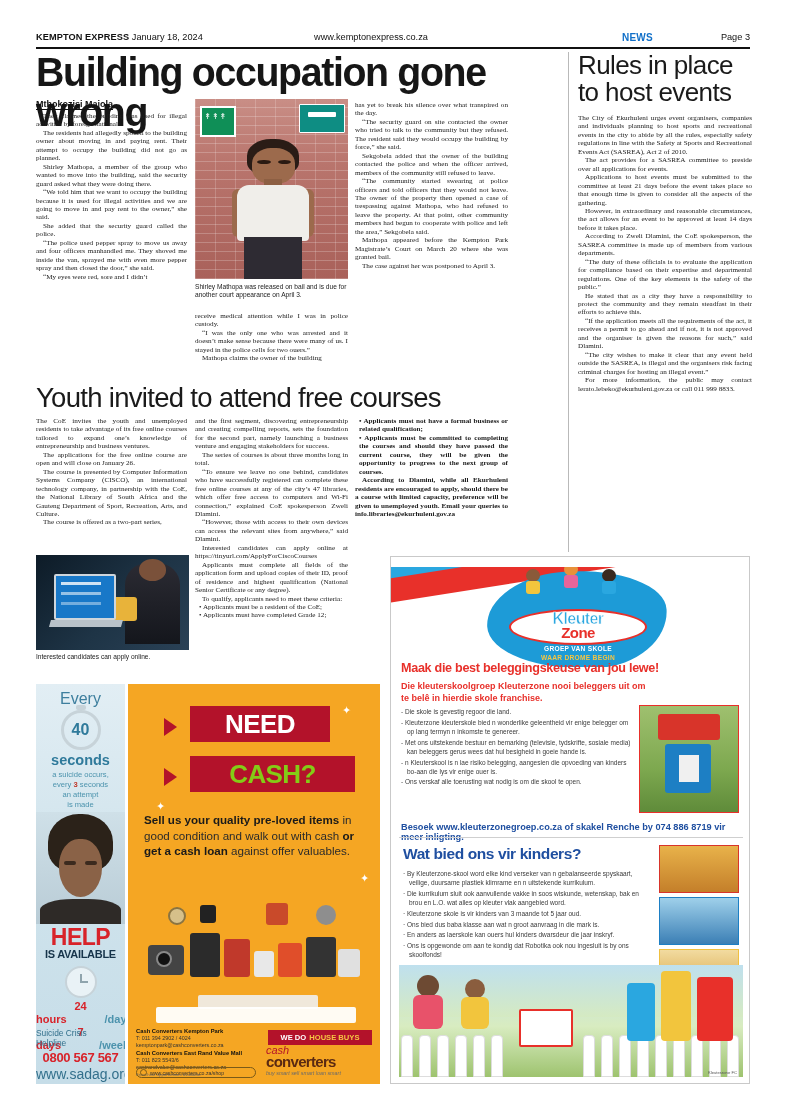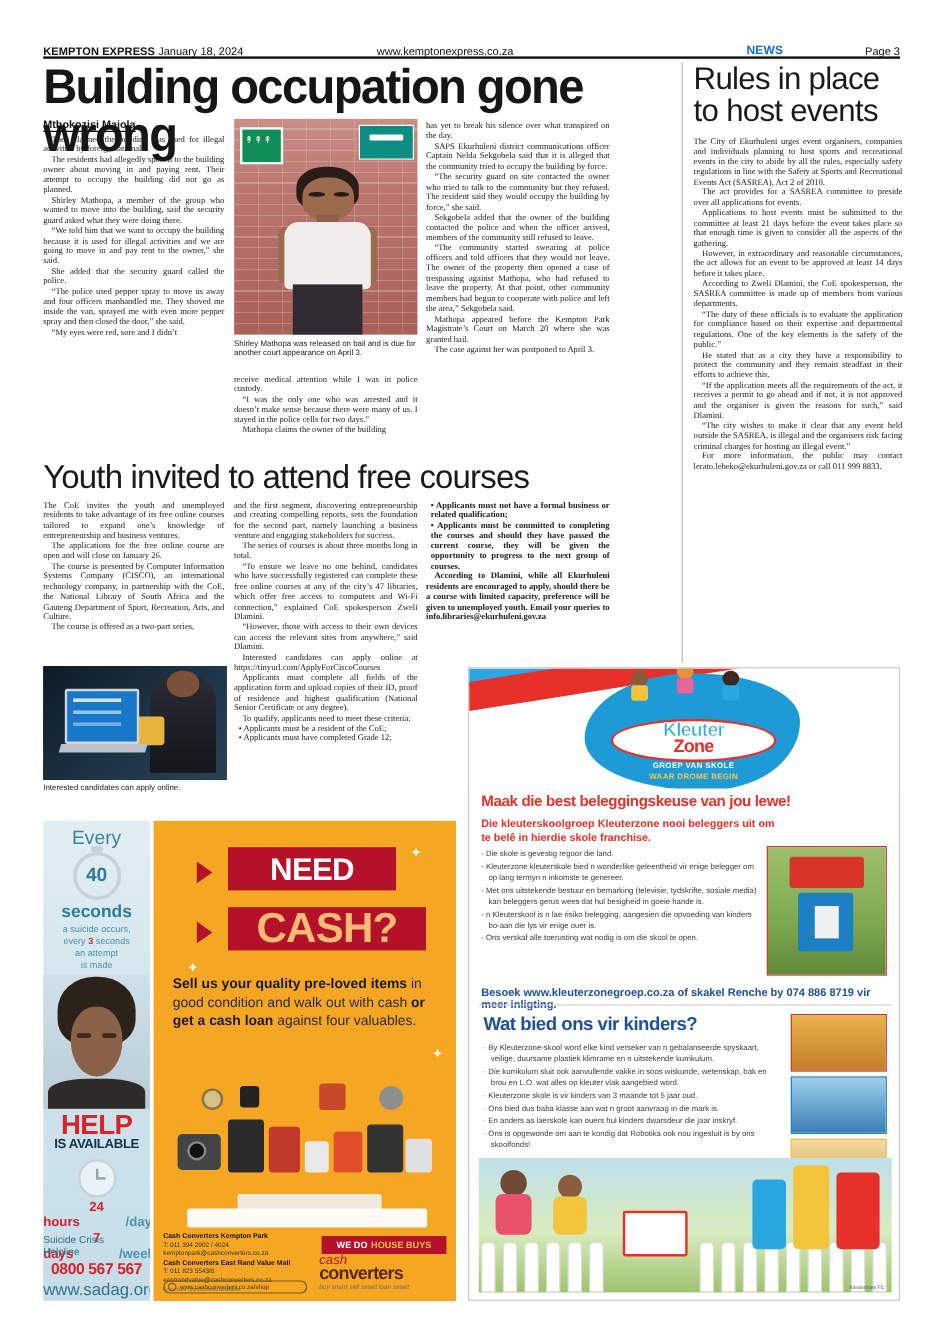--- a/index.html
+++ b/index.html
@@ -9,21 +9,21 @@
     background:#ffffff;
     font-family:"Liberation Serif", serif;
     color:#1b1b1b;
     overflow:hidden;
   }
   .page { position:relative; width:786px; height:1113px; padding:0; }
 
   
   .masthead {
     position:absolute; left:36px; top:26px; width:714px; height:22px;
-    display:flex; align-items:flex-end;
+    display:flex; align-items:center;
     font-family:"Liberation Sans", sans-serif;
     font-size:9.2px; color:#111;
   }
   .mh-left { flex:0 0 auto; }
   .mh-left b { font-weight:700; letter-spacing:.1px; }
   .mh-center { position:absolute; left:278px; }
   .mh-news { position:absolute; left:586px; color:#1170c9; font-weight:700; font-size:10px; letter-spacing:.2px; }
   .mh-page { position:absolute; right:0; }
   .mh-rule { position:absolute; left:36px; top:47px; width:714px; height:1.6px; background:#111; }
 
@@ -150,21 +150,21 @@
     font-family:"Liberation Sans",sans-serif; font-size:14px; color:#33708c;}
 
   
   #ad-cash{ position:absolute; left:128px; top:684px; width:252px; height:400px;
      background:#f5a623; overflow:hidden; }
   .cc-need{ position:absolute; left:62px; top:22px; width:140px; height:36px; background:#b3122a;
      display:flex; align-items:center; justify-content:center; }
   .cc-need span{ font-family:"Liberation Sans",sans-serif; font-weight:700; font-size:26px; color:#fff; letter-spacing:-.6px;}
   .cc-cash{ position:absolute; left:62px; top:72px; width:165px; height:36px; background:#b3122a;
      display:flex; align-items:center; justify-content:center; }
-  .cc-cash span{ font-family:"Liberation Sans",sans-serif; font-weight:700; font-size:35px; color:#fdba74; letter-spacing:-.6px;}
+  .cc-cash span{ font-family:"Liberation Sans",sans-serif; font-weight:700; font-size:26px; color:#84cc16; letter-spacing:-.6px;}
   .cc-tri{ position:absolute; left:36px; top:34px; width:0; height:0;
      border-top:9px solid transparent; border-bottom:9px solid transparent; border-left:13px solid #b3122a;}
   .cc-tri2{ position:absolute; left:36px; top:84px; width:0; height:0;
      border-top:9px solid transparent; border-bottom:9px solid transparent; border-left:13px solid #b3122a;}
   .cc-star{position:absolute;color:#fff;font-size:11px;}
   .cc-sell{ position:absolute; left:16px; top:128px; width:222px;
      font-family:"Liberation Sans",sans-serif; font-size:11.6px; line-height:15.5px; color:#2b2b2b; }
   .cc-sell b{ color:#1a1a1a; }
   .cc-items{ position:absolute; left:10px; top:215px; width:232px; height:130px; }
   .it{position:absolute;border-radius:2px;}
@@ -184,21 +184,21 @@
   .cc-house .y{color:#f5c542;margin-left:3px;}
   .cc-logo{ position:absolute; right:10px; top:20px; width:104px;
      font-family:"Liberation Sans",sans-serif; color:#b3122a; }
   .cc-logo .c1{ font-size:11px; font-style:italic; line-height:9px;}
   .cc-logo .c2{ font-size:15px; font-weight:700; letter-spacing:-.7px; line-height:14px; color:#5a2a12;}
   .cc-logo .c3{ font-size:5.4px; font-style:italic; color:#6a6a6a; margin-top:1px;}
 
   
   #ad-kz{ position:absolute; left:390px; top:556px; width:360px; height:528px;
      background:#ffffff; border:1px solid #c9c9c9; overflow:hidden; }
-  .kz-band{ position:absolute; left:0; top:0; width:360px; height:100px; overflow:hidden; background:#fff; }
+  .kz-band{ position:absolute; left:0; top:10px; width:360px; height:100px; overflow:hidden; background:#fff; }
   .kz-red{ position:absolute; left:-60px; top:-6px; width:340px; height:24px; background:#e8302a; transform:rotate(-9deg); }
   .kz-blue{ position:absolute; left:-60px; top:-28px; width:340px; height:26px; background:#2aa7e0; transform:rotate(-9deg); }
   .kz-splat{ position:absolute; left:96px; top:4px; width:180px; height:98px; }
   .kz-splatbg{ position:absolute; inset:0; background:#1d9bd7;
      border-radius:46% 54% 40% 60% / 52% 44% 56% 48%; transform:rotate(-3deg); }
   .kz-oval{ position:absolute; left:22px; top:38px; width:138px; height:36px; background:#fff;
      border:2px solid #e8302a; border-radius:50%; }
   .kz-name{ position:absolute; left:26px; top:40px; width:130px; text-align:center;
      font-family:"Liberation Sans",sans-serif; font-weight:700; letter-spacing:-.6px; }
   .kz-name .k1{ display:block; font-size:16px; color:#2aa7e0; line-height:15px; -webkit-text-stroke:.6px #fff;}
@@ -280,27 +280,26 @@
       <div class="p-arm l"></div>
       <div class="p-arm r"></div>
       <div class="p-top"></div>
       <div class="p-pants"></div>
     </div>
   </div>
   <div class="cap" id="cap-mathopa" style="left:195px; top:283px; width:153px;">Shirley Mathopa was released on bail and is due for another court appearance on April 3.</div>
 
   <div class="col" id="m-c2" style="left:195px; top:312px; width:153px; height:70px;">
       <p class="noind">receive medical attention while I was in police custody.</p>
-      <p>“I was the only one who was arrested and it doesn’t make sense because there were many of us. I stayed in the police cells for two days.”</p>
+      <p>“I was the only one who was arrested and it doesn’t make sense because there were many of us. I stayed in the police cells for two ouers.”</p>
       <p>Mathopa claims the owner of the building</p>
     </div>
 
   <div class="col" id="m-c3" style="left:355px; top:101px; width:153px; height:282px;">
       <p class="noind">has yet to break his silence over what transpired on the day.</p>
-      <p>SAPS Ekurhuleni district communications officer Captain Nelda Sekgobela said that it is alleged that the community tried to occupy the building by force.</p>
       <p>“The security guard on site contacted the owner who tried to talk to the community but they refused. The resident said they would occupy the building by force,” she said.</p>
       <p>Sekgobela added that the owner of the building contacted the police and when the officer arrived, members of the community still refused to leave.</p>
       <p>“The community started swearing at police officers and told officers that they would not leave. The owner of the property then opened a case of trespassing against Mathopa, who had refused to leave the property. At that point, other community members had begun to cooperate with police and left the area,” Sekgobela said.</p>
       <p>Mathopa appeared before the Kempton Park Magistrate’s Court on March 20 where she was granted bail.</p>
       <p>The case against her was postponed to April 3.</p>
     </div>
 
   <div class="hl-right">Rules in place to host events</div>
   <div class="col" id="r-c1" style="left:578px; top:114px; width:174px; height:430px;">
       <p class="noind">The City of Ekurhuleni urges event organisers, companies and individuals planning to host sports and recreational events in the city to abide by all the rules, especially safety regulations in line with the Safety at Sports and Recreational Events Act (SASREA), Act 2 of 2010.</p>
@@ -391,21 +390,21 @@
     <div class="cc-need">
       <span>NEED</span>
     </div>
     <div class="cc-cash">
       <span>CASH?</span>
     </div>
     <div class="cc-sell">
       <b>Sell us your quality pre-loved items</b>
       <span>in good condition and walk out with</span>
       <span>cash </span><b>or get a cash loan</b><span> against</span>
-      <span>four valuables.</span>
+      <span>offer valuables.</span>
     </div>
     <div class="cc-items">
       <div class="cc-plinth2"></div>
       <div class="cc-plinth"></div>
       <div class="it" style="left:10px;top:46px;width:36px;height:30px;background:#444;border-radius:4px;"></div>
       <div class="it" style="left:18px;top:52px;width:16px;height:16px;background:#111;border-radius:50%;border:2px solid #888;"></div>
       <div class="it" style="left:52px;top:34px;width:30px;height:44px;background:#2b2b2b;border-radius:3px;"></div>
       <div class="it" style="left:86px;top:40px;width:26px;height:38px;background:#c0392b;border-radius:3px;"></div>
       <div class="it" style="left:116px;top:52px;width:20px;height:26px;background:#e8e8e8;border-radius:3px;"></div>
       <div class="it" style="left:140px;top:44px;width:24px;height:34px;background:#e04e2a;border-radius:3px;"></div>

